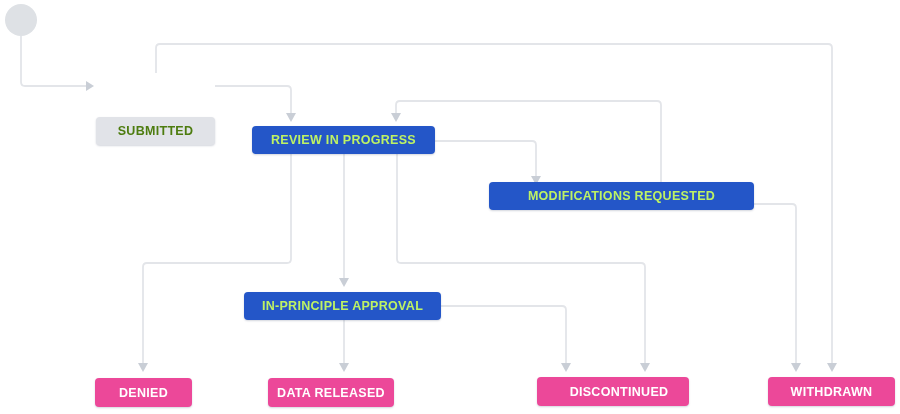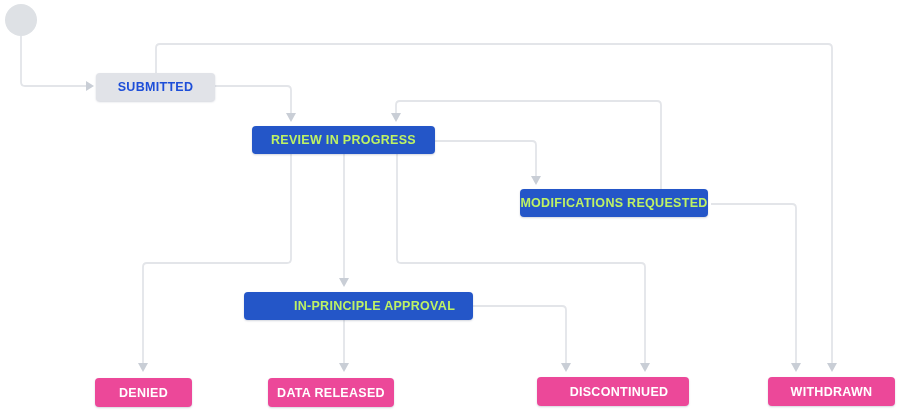--- a/index.html
+++ b/index.html
@@ -46,36 +46,37 @@
     cursor: default;
     user-select: none;
   }
   .node.start {
     border-radius: 50%;
     box-shadow: none;
     background: #dee1e5;
   }
   .node.initial {
     background: #e1e3e8;
-    color: #1d4ed8;
+    color: #4d7c0f;
+    margin-top: 44px;
   }
   .node.inprogress {
     background: #2456c8;
     color: #bef264;
   }
   .node.done {
     background: #ec4899;
     color: #ffffff;
   }
   
   #n-start        { left: 5px;   top: 4px;   width: 32px;  height: 32px; }
   #n-submitted    { left: 96px;  top: 73px;  width: 119px; height: 28px; }
   #n-review       { left: 252px; top: 126px; width: 183px; height: 28px; }
-  #n-modifications{ left: 489px; top: 189px; width: 188px; height: 28px; margin-left: 31px; }
-  #n-inprinciple  { left: 244px; top: 292px; width: 197px; height: 28px; padding-left: 32px; }
+  #n-modifications{ left: 489px; top: 182px; width: 265px; height: 28px; }
+  #n-inprinciple  { left: 244px; top: 292px; width: 197px; height: 28px; }
   #n-denied       { left: 95px;  top: 378px; width: 97px;  height: 29px; }
   #n-datareleased { left: 268px; top: 378px; width: 126px; height: 29px; }
   #n-discontinued { left: 537px; top: 377px; width: 140px; height: 29px; padding-left: 12px; }
   #n-withdrawn    { left: 768px; top: 377px; width: 127px; height: 29px; }
 </style>
 </head>
 <body>
 
 <div class="stage">
 

